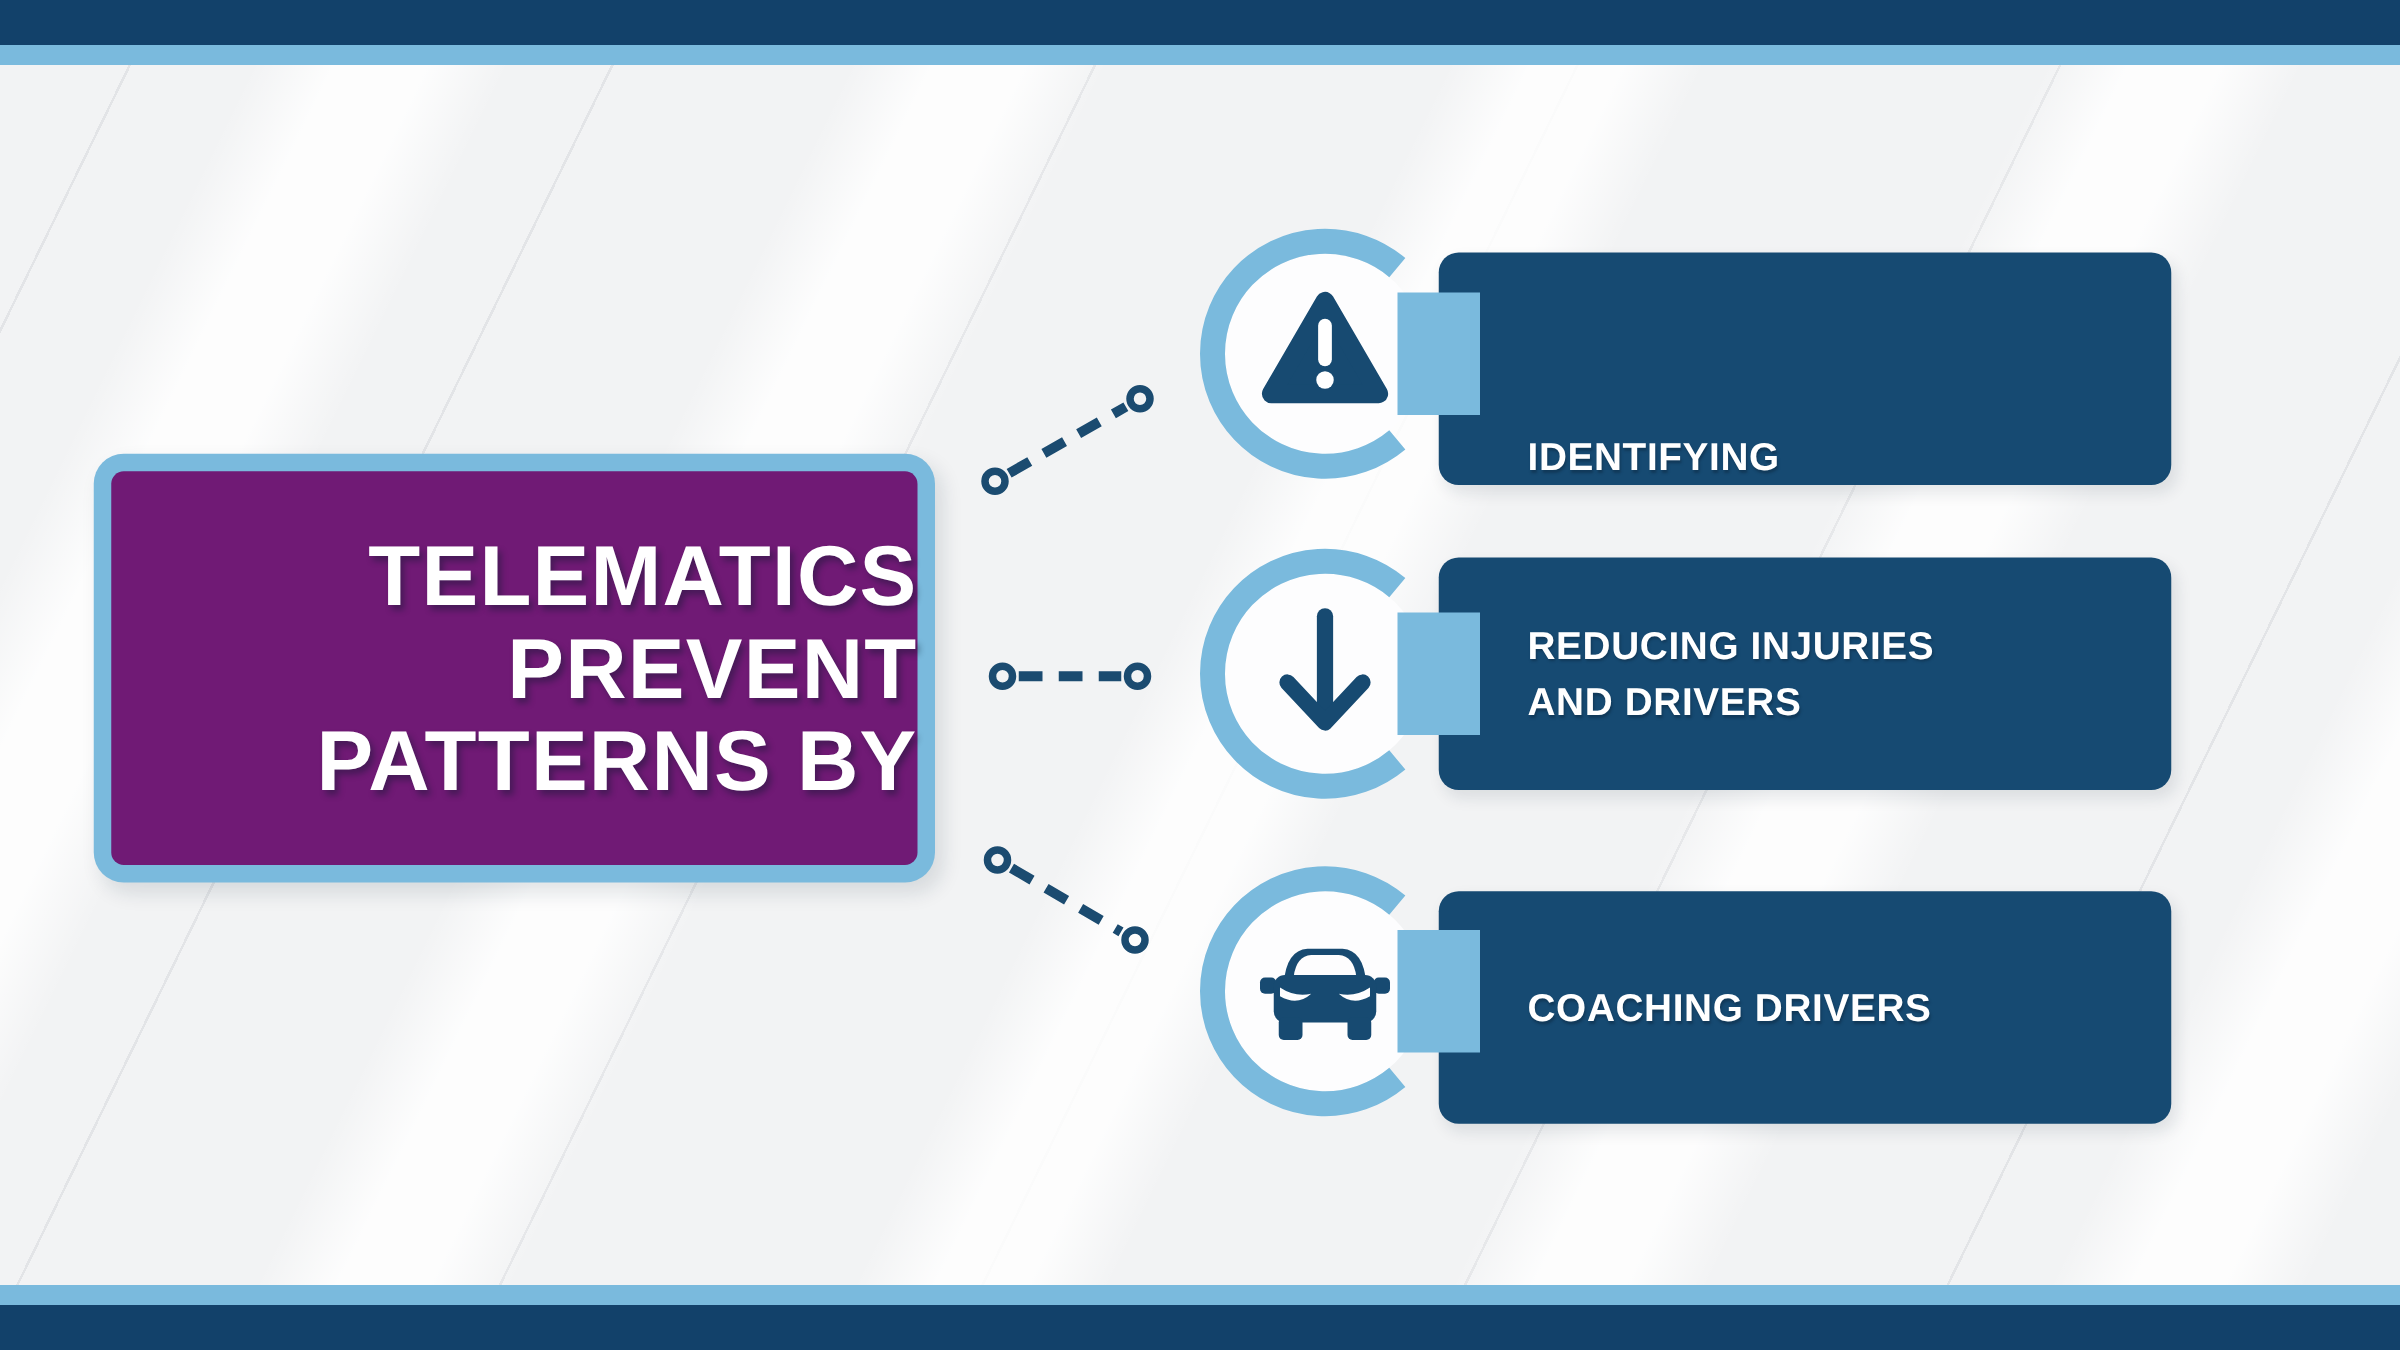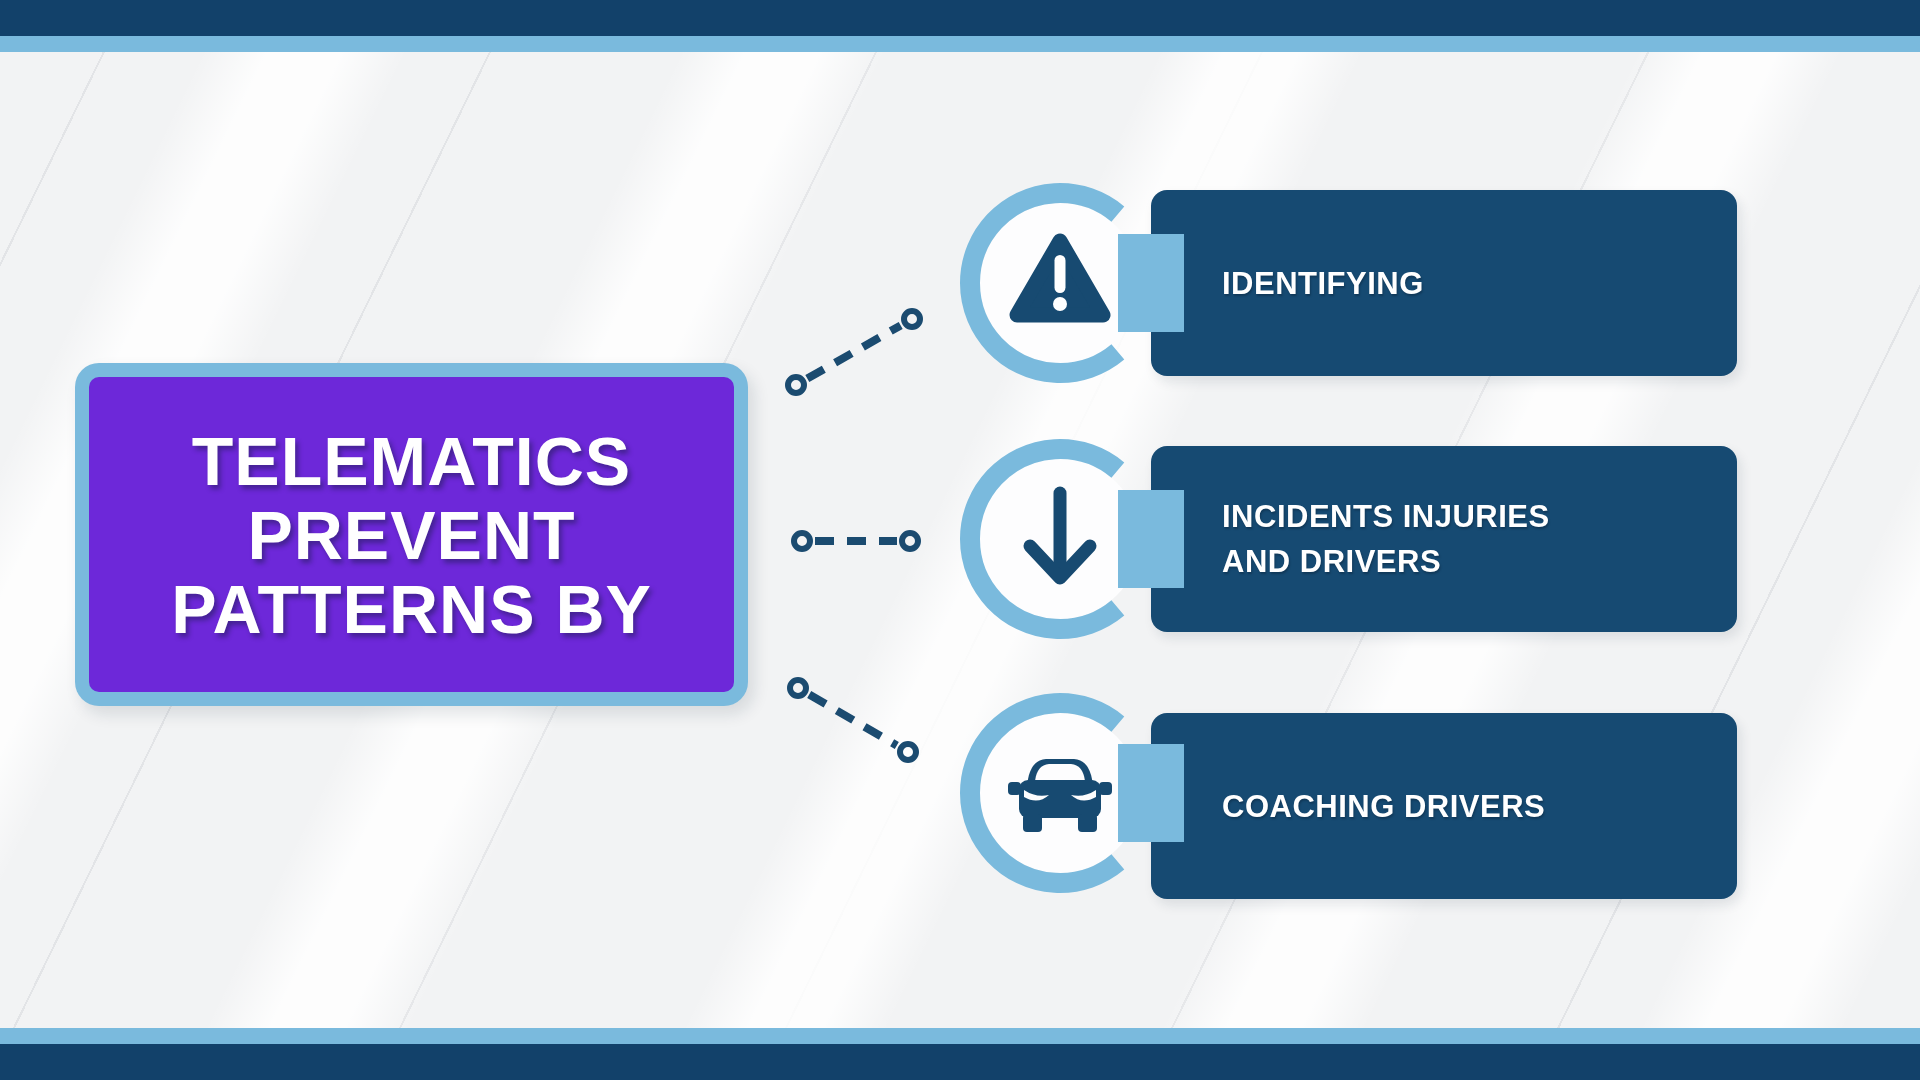--- a/index.html
+++ b/index.html
@@ -26,38 +26,38 @@
   .bar-blue-top{top:36px;height:16px;background:#7ABADD;}
   .bar-blue-bottom{top:1028px;height:16px;background:#7ABADD;}
   .bar-navy-bottom{top:1044px;height:36px;background:#12416A;}
 
   .title-card{
     position:absolute;left:75px;top:363px;width:673px;height:343px;z-index:10;
     background:#7ABADD;border-radius:24px;padding:14px;box-sizing:border-box;
     box-shadow:6px 8px 16px rgba(20,40,60,0.12);
   }
   .title-inner{
-    width:100%;height:100%;background:#6d28d9;border-radius:10px;
-    display:flex;flex-direction:column;align-items:center;justify-content:center;
+    width:100%;height:100%;background:#701a75;border-radius:10px;
+    display:flex;flex-direction:column;align-items:flex-end;justify-content:center;
   }
   .title-line{
     color:#FFFFFF;font-size:68px;line-height:74px;font-weight:700;
     letter-spacing:1px;text-align:center;
     text-shadow:3px 4px 5px rgba(8,25,42,0.40);
     white-space:nowrap;
   }
 
   .item-box{
     position:absolute;left:1151px;width:586px;height:186px;z-index:8;
     background:#164A72;border-radius:16px;
     display:flex;flex-direction:column;justify-content:center;
     padding-left:71px;box-sizing:border-box;
     box-shadow:4px 6px 12px rgba(20,40,60,0.10);
   }
-  .item-box.b1{top:190px;}
+  .item-box.b1{top:202px;justify-content:flex-end;}
   .item-box.b2{top:446px;}
   .item-box.b3{top:713px;}
   .item-line{
     color:#FFFFFF;font-size:31px;line-height:45px;font-weight:700;
     letter-spacing:0.5px;text-shadow:1px 2px 2px rgba(8,25,42,0.35);
     white-space:nowrap;
   }
 
   .node{position:absolute;left:950px;z-index:12;}
   .node.n1{top:173px;}
@@ -110,21 +110,21 @@
     <rect x="58" y="-49" width="66" height="98" fill="#7ABADD"></rect>
     <path d="M 57.85 68.94 A 90 90 0 1 1 57.85 -68.94" fill="none" stroke="#7ABADD" stroke-width="20"></path>
     <g>
       <path d="M 0 -42 L 43 32 L -43 32 Z" fill="#174A71" stroke="#174A71" stroke-width="15" stroke-linejoin="round"></path>
       <rect x="-5.5" y="-28" width="11" height="38" rx="5.5" fill="#FFFFFF"></rect>
       <circle cx="0" cy="21" r="7" fill="#FFFFFF"></circle>
     </g>
   </svg>
 
   <div class="item-box b2">
-    <div class="item-line">INCIDENTS INJURIES</div>
+    <div class="item-line">REDUCING INJURIES</div>
     <div class="item-line">AND DRIVERS</div>
   </div>
   <svg class="node n2" width="240" height="220" viewBox="-110 -110 240 220">
     <circle cx="0" cy="0" r="80" fill="#FDFDFE"></circle>
     <rect x="58" y="-49" width="66" height="98" fill="#7ABADD"></rect>
     <path d="M 57.85 68.94 A 90 90 0 1 1 57.85 -68.94" fill="none" stroke="#7ABADD" stroke-width="20"></path>
     <g stroke="#174A71" stroke-width="13" stroke-linecap="round" stroke-linejoin="round" fill="none">
       <path d="M 0 -46 L 0 34"></path>
       <path d="M -30 7 L 0 39 L 30 7"></path>
     </g>

